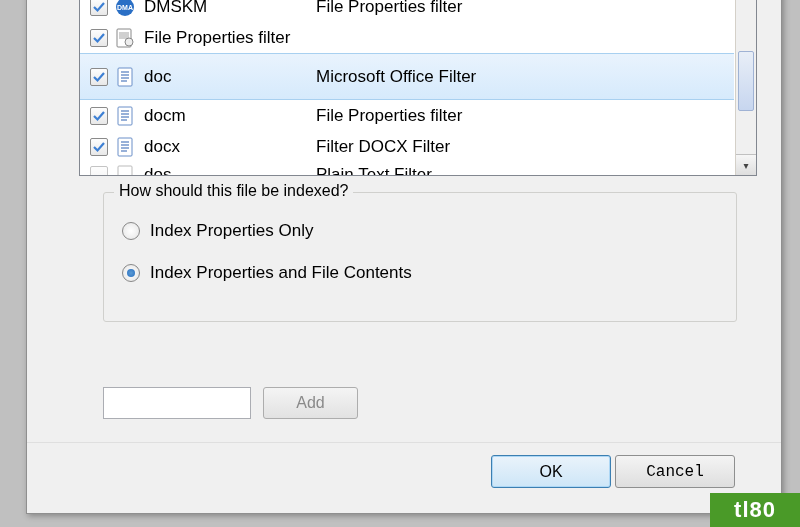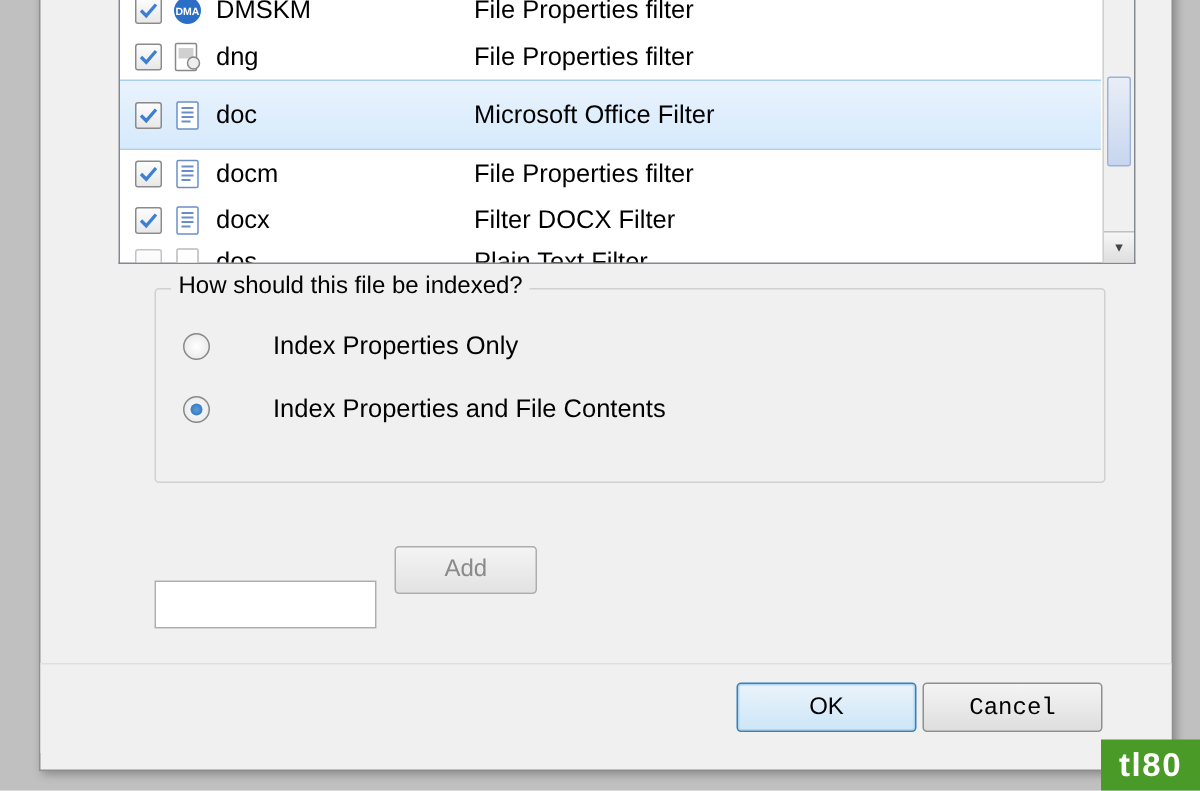--- a/index.html
+++ b/index.html
@@ -117,21 +117,20 @@
   padding: 0 5px;
   font-size: 16px;
   color: #000;
 }
 .radio-row {
   position: absolute;
   left: 18px;
   display: flex;
   align-items: center;
   font-size: 17px;
-  gap: 32px;
 }
 .radio-row.r1 { top: 28px; }
 .radio-row.r2 { top: 70px; justify-content: space-between; }
 .radio {
   width: 18px; height: 18px;
   border: 1px solid #888;
   border-radius: 50%;
   margin-right: 10px;
   background: radial-gradient(#fff,#e4e4e4);
   display: flex; align-items: center; justify-content: center;
@@ -156,21 +155,21 @@
   width: 148px;
   height: 32px;
   border: 1px solid #abadb3;
   background: #fff;
   padding: 0 6px;
   font-size: 15px;
 }
 .add-btn {
   position: absolute;
   left: 236px;
-  top: 373px;
+  top: 396px;
   width: 95px;
   height: 32px;
   border: 1px solid #adadad;
   background: linear-gradient(#f4f4f4,#e2e2e2);
   color: #8a8a8a;
   border-radius: 3px;
   font-size: 16px;
 }
 
 .btn-row {
@@ -208,21 +207,21 @@
 
 .watermark {
   position: absolute;
   right: 0;
   bottom: 0;
   background: #4a9a28;
   color: #fff;
   font-family: Arial, sans-serif;
   font-weight: bold;
   font-size: 22px;
-  padding: 4px 12px;
+  padding: 4px 24px;
   letter-spacing: 1px;
 }
 </style>
 </head>
 <body>
 
 <div class="dialog">
 
   <div class="list-wrap">
     <div class="list-inner">
@@ -249,21 +248,20 @@
               <polyline points="2,7 5.5,10.5 12,3" fill="none" stroke="#3c7fd4" stroke-width="2.2"></polyline>
             </svg>
         </span>
         <span class="ficon">
           <svg width="20" height="20">
               <rect x="2" y="1" width="14" height="18" rx="1" fill="#fff" stroke="#888"></rect>
               <rect x="4" y="4" width="10" height="7" fill="#d0d0d0"></rect>
               <circle cx="14" cy="14" r="4" fill="#eee" stroke="#888"></circle>
             </svg>
         </span>
-        <span class="ext-cell">dng</span>
         <span class="desc-cell">File Properties filter</span>
       </div>
 
       <div class="row selected">
         <span class="chk">
           <svg viewBox="0 0 14 14">
               <polyline points="2,7 5.5,10.5 12,3" fill="none" stroke="#3c7fd4" stroke-width="2.2"></polyline>
             </svg>
         </span>
         <span class="ficon">

